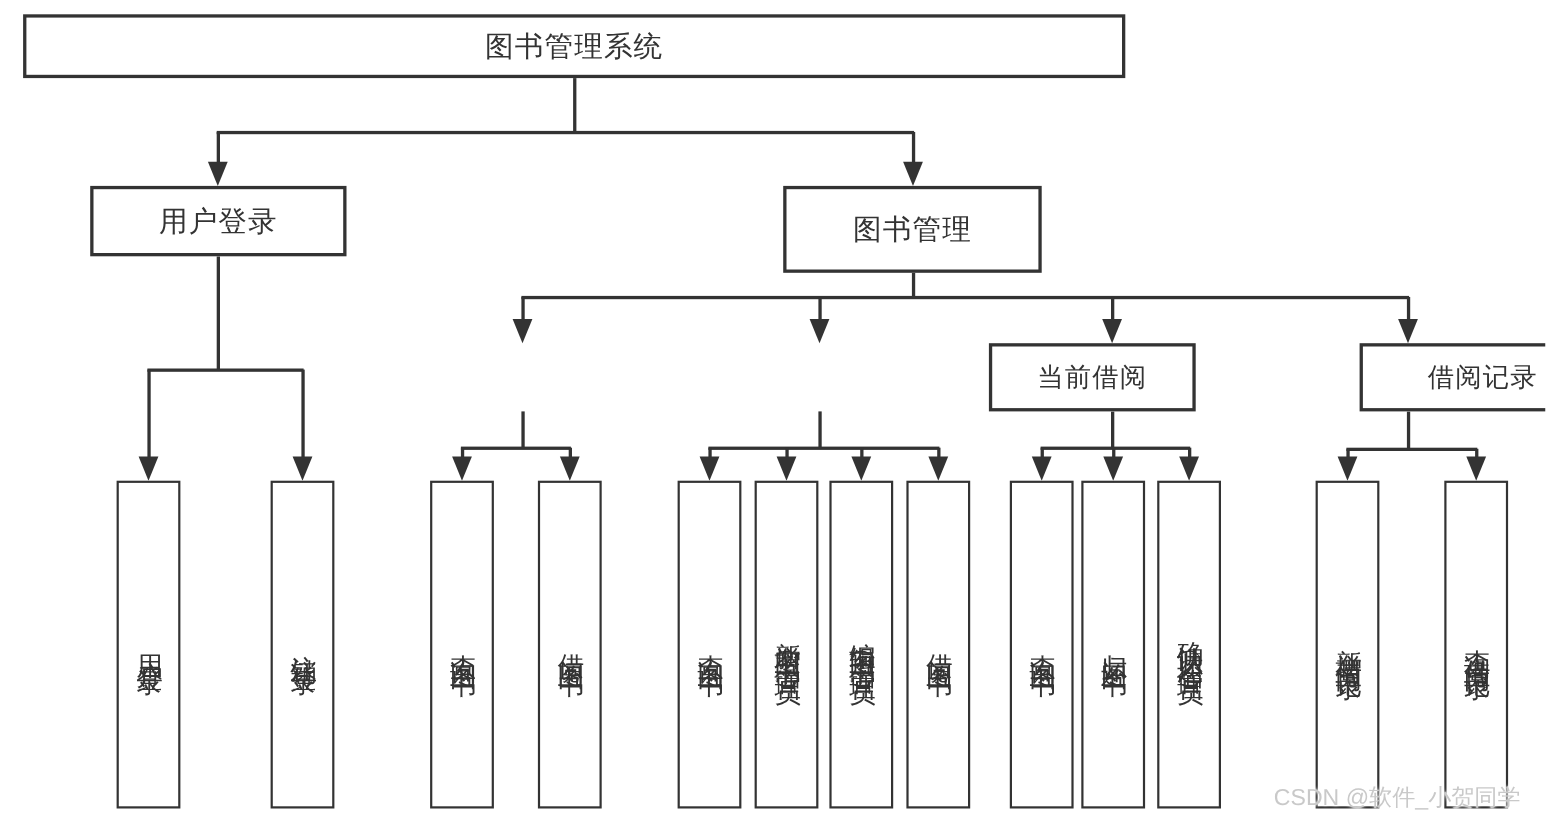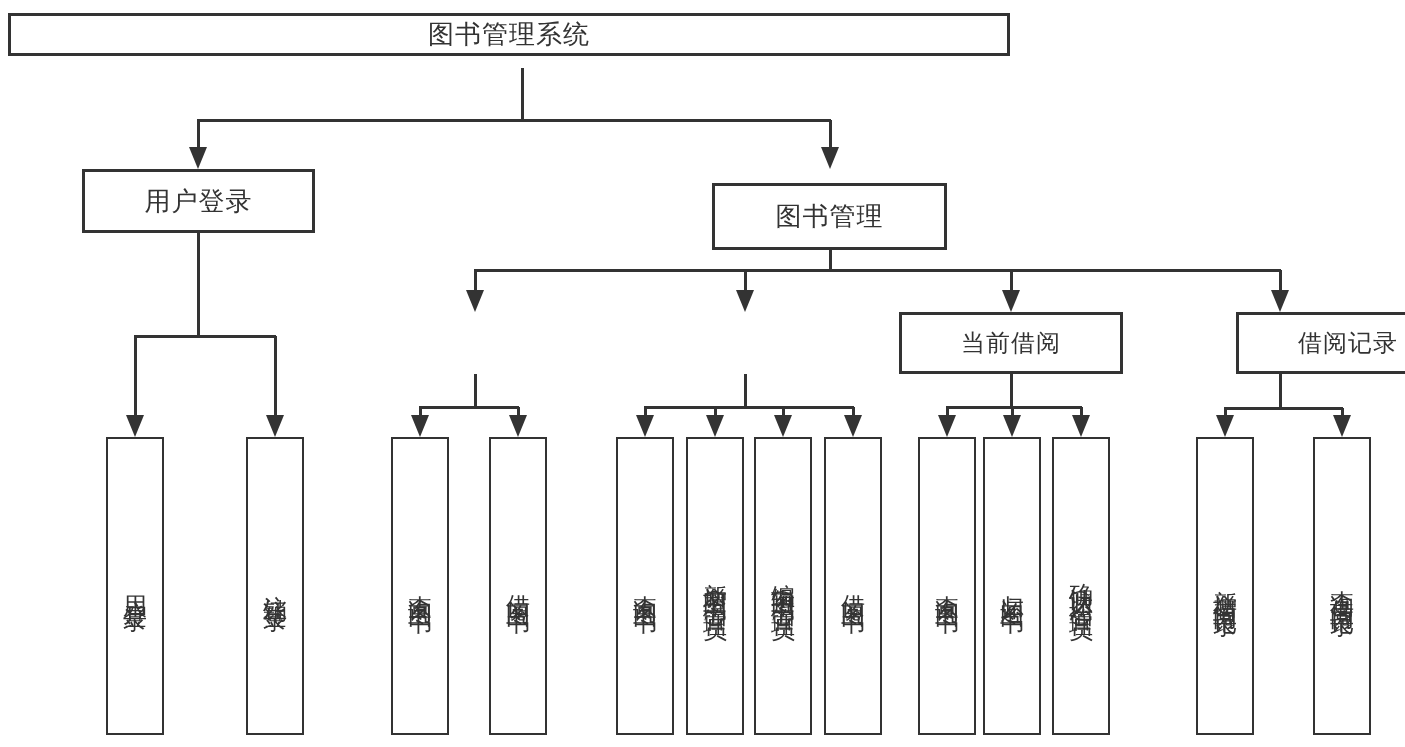--- a/index.html
+++ b/index.html
@@ -37,32 +37,32 @@
     position:absolute;left:1158px;top:711px;z-index:5;
     font-size:21px;color:var(--wm);white-space:nowrap;
     text-shadow:0 0 2px #ffffff,0 0 4px #ffffff;
   }
 </style>
 </head>
 <body>
 
 <div class="stage">
 
-  <div class="node lvl1" style="left:8px;top:13px;width:1002px;height:43px">
+  <div class="node lvl1" style="left:21px;top:13px;width:1002px;height:58px">
     <span class="lbl">图书管理系统</span>
   </div>
 
   <div class="node lvl2" style="left:82px;top:169px;width:233px;height:64px">
     <span class="lbl">用户登录</span>
   </div>
-  <div class="node lvl2" style="left:712px;top:183px;width:235px;height:67px">
+  <div class="node lvl2" style="left:712px;top:169px;width:235px;height:79px">
     <span class="lbl">图书管理</span>
   </div>
 
-  <div class="node lvl3" style="left:899px;top:312px;width:224px;height:62px">
+  <div class="node lvl3" style="left:899px;top:312px;width:188px;height:62px">
     <span class="lbl">当前借阅</span>
   </div>
   <div class="node lvl3" style="left:1236px;top:312px;width:224px;height:62px">
     <span class="lbl">借阅记录</span>
   </div>
 
   <div class="node leaf" style="left:106px;top:437px;width:58px;height:298px">
     <span class="lbl">用户登录</span>
   </div>
   <div class="node leaf" style="left:246px;top:437px;width:58px;height:298px">
@@ -99,20 +99,21 @@
     <span class="lbl">确认归还（管理员）</span>
   </div>
 
   <div class="node leaf" style="left:1196px;top:437px;width:58px;height:298px">
     <span class="lbl">新增借阅记录</span>
   </div>
   <div class="node leaf" style="left:1313px;top:437px;width:58px;height:298px">
     <span class="lbl">查询借阅记录</span>
   </div>
 
+  <div class="watermark">CSDN @软件_小贺同学</div>
 <div class="vl" style="left: 521px; top: 68px; height: 52px;"></div>
     <div class="hl" style="left: 197px; top: 119px; width: 634px;"></div>
     <div class="vl" style="left: 197px; top: 120px; height: 32px;"></div>
     <div class="ah" style="left: 189px; top: 147px;"></div>
     <div class="vl" style="left: 829px; top: 120px; height: 32px;"></div>
     <div class="ah" style="left: 821px; top: 147px;"></div>
     <div class="vl" style="left: 197px; top: 233px; height: 103px;"></div>
     <div class="hl" style="left: 134px; top: 335px; width: 142px;"></div>
     <div class="vl" style="left: 134px; top: 336px; height: 82px;"></div>
     <div class="ah" style="left: 126px; top: 415px;"></div>

